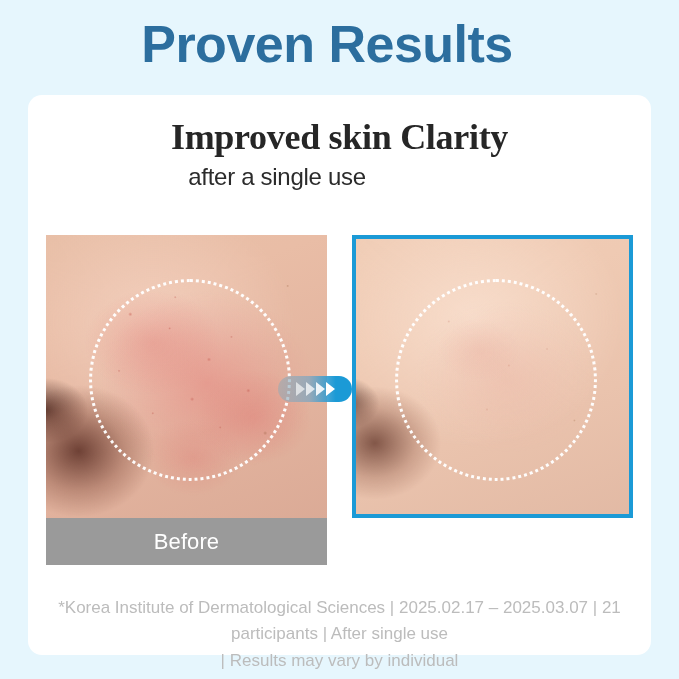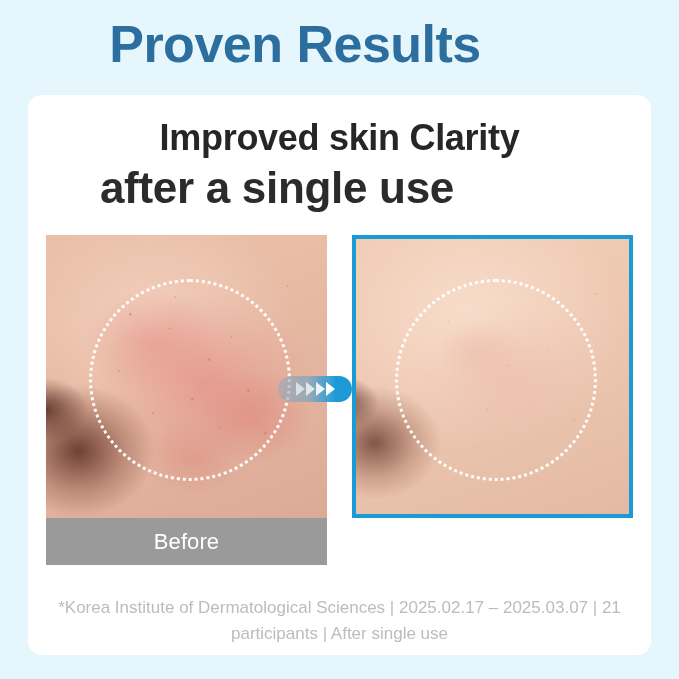--- a/index.html
+++ b/index.html
@@ -11,40 +11,41 @@
   }
   .page{position:relative;width:679px;height:679px;}
 
   
   .title{
     position:absolute;left:0;top:16px;width:590px;
     text-align:center;
     font-size:52px;font-weight:bold;letter-spacing:-0.5px;
     color:#2c6e9e;
     line-height:1.1;
+    padding-left:32px;
   }
 
   
   .card{
     position:absolute;left:28px;top:95px;
     width:623px;height:560px;
     background:#ffffff;
     border-radius:14px;
   }
 
   .headline{
     position:absolute;left:0;top:22px;width:623px;
     text-align:center;
     font-size:36px;font-weight:bold;color:#262626;
-    line-height:1.15;letter-spacing:-0.3px;
+    line-height:1.15;letter-spacing:-0.3px;font-family:Liberation Serif, serif;
   }
   .subhead{
     position:absolute;left:0;top:68px;width:498px;
     text-align:center;
-    font-size:44px;font-weight:bold;color:#2b2b2b;
+    font-size:24px;font-weight:normal;color:#2b2b2b;
     line-height:1.15;letter-spacing:-0.3px;
   }
 
   
   .compare{
     position:absolute;left:18px;top:140px;
     width:587px;height:330px;
   }
 
   .panel{position:absolute;top:0;width:281px;height:330px;}
@@ -204,16 +205,17 @@
         <span class="chev c1"></span>
         <span class="chev c2"></span>
         <span class="chev c3"></span>
         <span class="chev c4"></span>
       </div>
 
     </div>
 
     <div class="footnote">
       <div>*Korea Institute of Dermatological Sciences | 2025.02.17 – 2025.03.07 | 21 participants | After single use</div>
+      <div>| Results may vary by individual</div>
     </div>
 
   </div>
 </div>
 
 </body></html>

